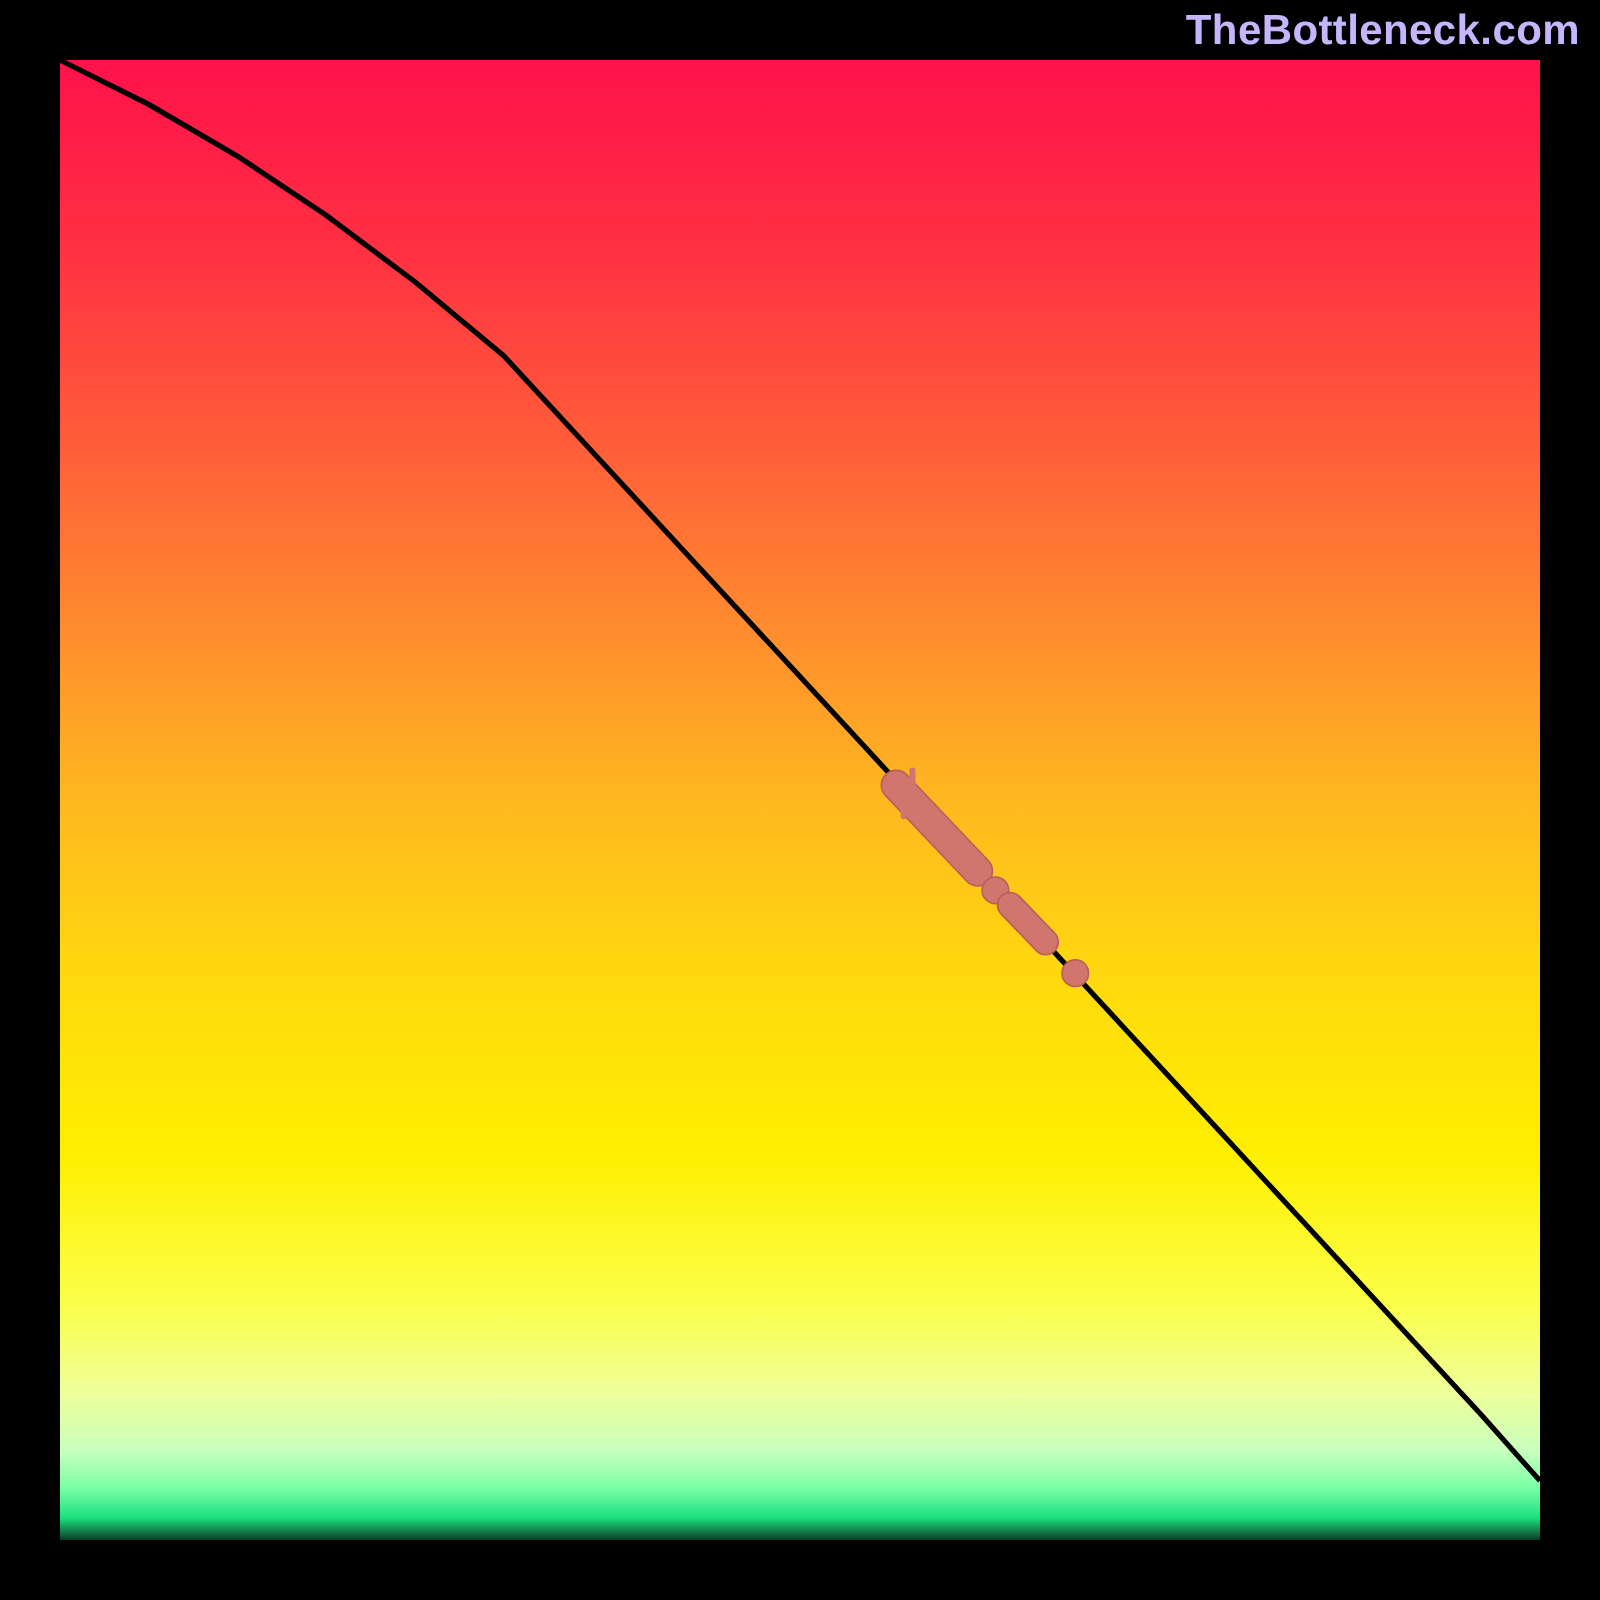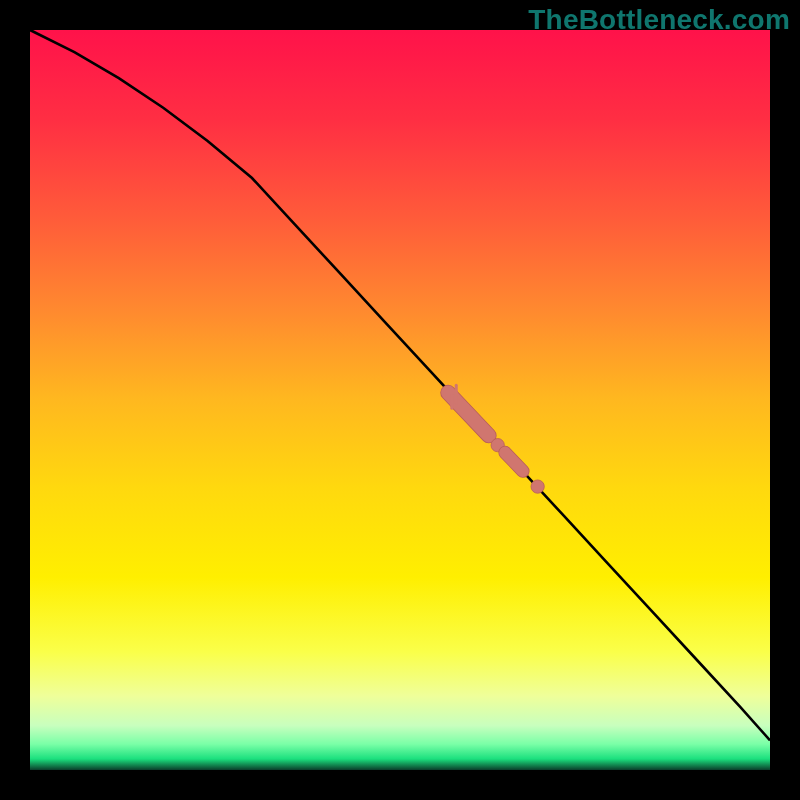--- a/index.html
+++ b/index.html
@@ -14,22 +14,22 @@
   .stage {
     position: relative;
     width: 800px;
     height: 800px;
     background: #000;
   }
   .watermark {
     position: absolute;
     top: 4px;
     right: 10px;
-    color: #0f766e;
-    font-size: 28px;
+    color: #c4b5fd;
+    font-size: 21px;
     font-weight: 600;
     letter-spacing: 0.2px;
     z-index: 5;
     user-select: none;
   }
   svg.plot {
     position: absolute;
     left: 0;
     top: 0;
   }

